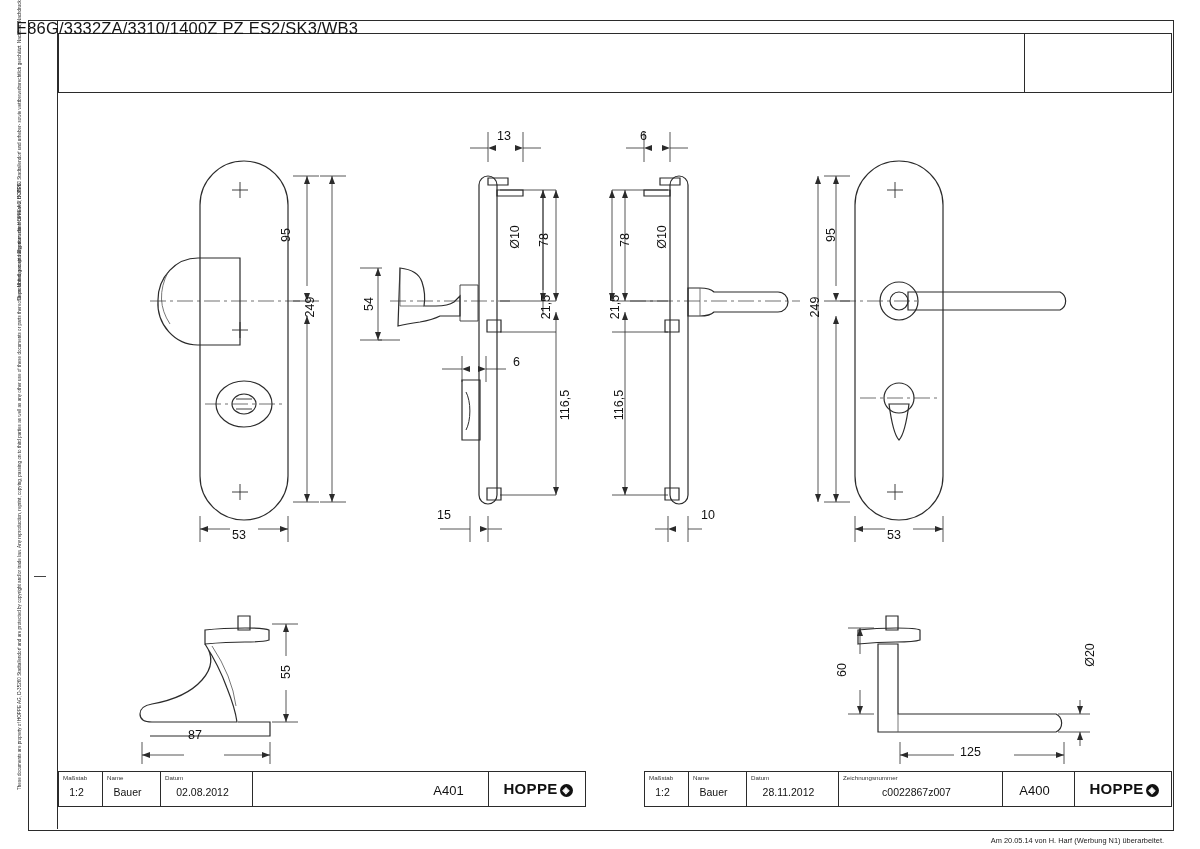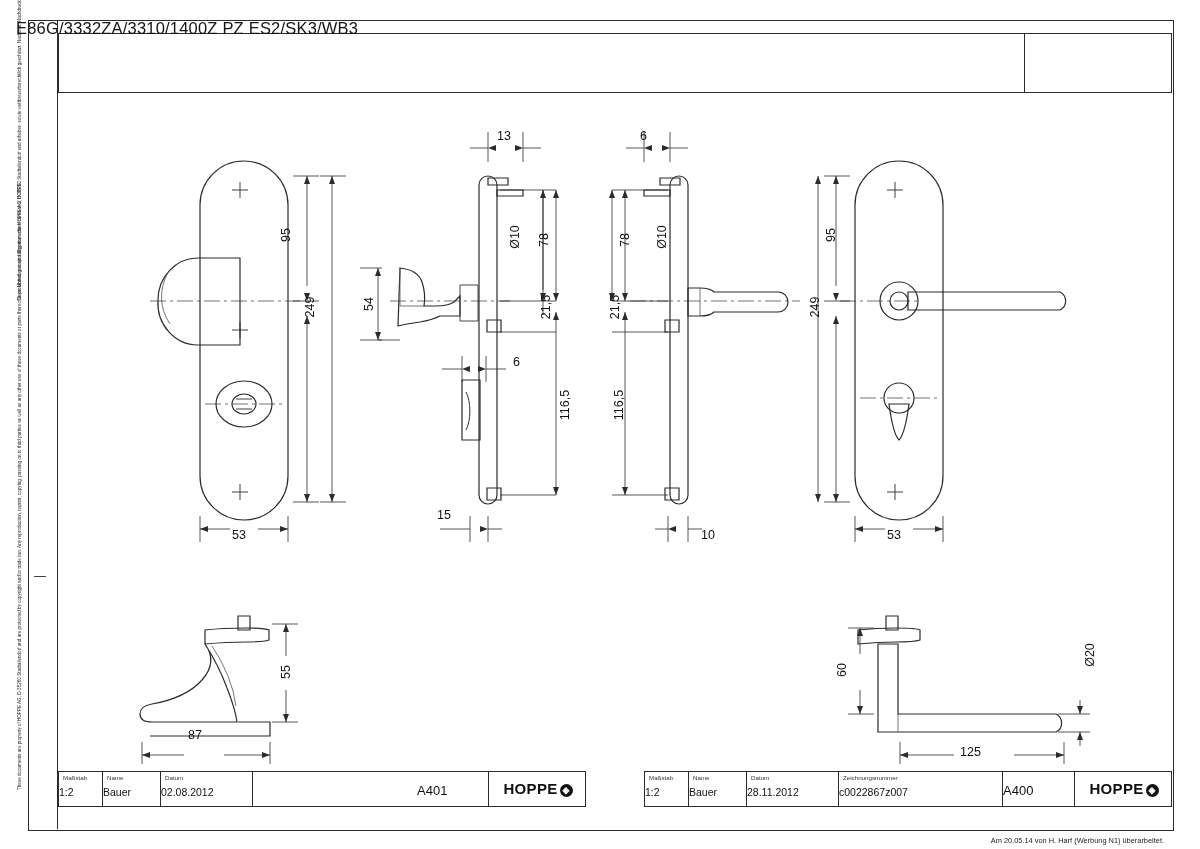--- a/index.html
+++ b/index.html
@@ -12,21 +12,21 @@
   .side-col{position:absolute;left:28px;top:20px;width:30px;height:809px;border-right:1.4px solid #2b2b2b;box-sizing:border-box;}
   .vert{position:absolute;transform-origin:0 0;transform:rotate(-90deg);white-space:nowrap;font-size:4.6px;line-height:6.2px;color:#242424;}
   .vert.de{left:17px;top:300px;width:270px;}
   .vert.en{left:17px;top:790px;width:220px;}
   .sidetick{position:absolute;left:6px;top:556px;width:12px;height:1px;background:#444;}
   
   .tb{position:absolute;border:1.4px solid #2b2b2b;box-sizing:border-box;height:36px;top:771px;}
   .tb .cell{position:absolute;top:0;bottom:0;box-sizing:border-box;border-right:1.1px solid #2b2b2b;}
   .tb .cell:last-child{border-right:none;}
   .tb .hd{position:absolute;left:4px;top:2px;font-size:6.2px;color:#333;}
-  .tb .vl{position:absolute;left:0;right:8px;top:14px;text-align:left;font-size:10.5px;color:#111;}
+  .tb .vl{position:absolute;left:0;right:8px;top:14px;text-align:center;font-size:10.5px;color:#111;}
   .tb .vl.big{font-size:13px;top:11px;}
   .hoppe{position:absolute;left:0;right:0;top:8px;text-align:center;font-size:15px;font-weight:bold;letter-spacing:.3px;color:#111;}
   .hoppe .mark{display:inline-block;width:13px;height:13px;border-radius:50%;background:#111;color:#fff;font-size:9px;line-height:13px;text-align:center;vertical-align:1px;margin-left:2px;}
   .footnote{position:absolute;right:36px;top:836px;font-size:7.4px;color:#222;}
   
   svg.draw{position:absolute;left:0;top:0;width:1200px;height:849px;pointer-events:none;}
   .dimtxt{position:absolute;font-size:12.5px;color:#111;white-space:nowrap;}
   .dimtxt.rot{transform-origin:50% 50%;transform:rotate(-90deg);}
 </style>
 </head>
@@ -278,21 +278,21 @@
   <div class="dimtxt rot" style="left:550px;top:398px;">116,5</div>
   <div class="dimtxt rot" style="left:362px;top:297px;">54</div>
   <div class="dimtxt" style="left:513px;top:355px;">6</div>
   <div class="dimtxt" style="left:437px;top:508px;">15</div>
 
   <div class="dimtxt" style="left:640px;top:129px;">6</div>
   <div class="dimtxt rot" style="left:650px;top:230px;">Ø10</div>
   <div class="dimtxt rot" style="left:618px;top:233px;">78</div>
   <div class="dimtxt rot" style="left:603px;top:300px;">21,5</div>
   <div class="dimtxt rot" style="left:604px;top:398px;">116,5</div>
-  <div class="dimtxt" style="left:701px;top:528px;text-align:right;">10</div>
+  <div class="dimtxt" style="left:701px;top:508px;text-align:right;">10</div>
 
   <div class="dimtxt rot" style="left:824px;top:228px;">95</div>
   <div class="dimtxt rot" style="left:805px;top:300px;">249</div>
   <div class="dimtxt" style="left:887px;top:528px;">53</div>
 
   <div class="dimtxt rot" style="left:279px;top:665px;">55</div>
   <div class="dimtxt" style="left:188px;top:728px;">87</div>
 
   <div class="dimtxt rot" style="left:835px;top:663px;">60</div>
   <div class="dimtxt" style="left:960px;top:745px;">125</div>

